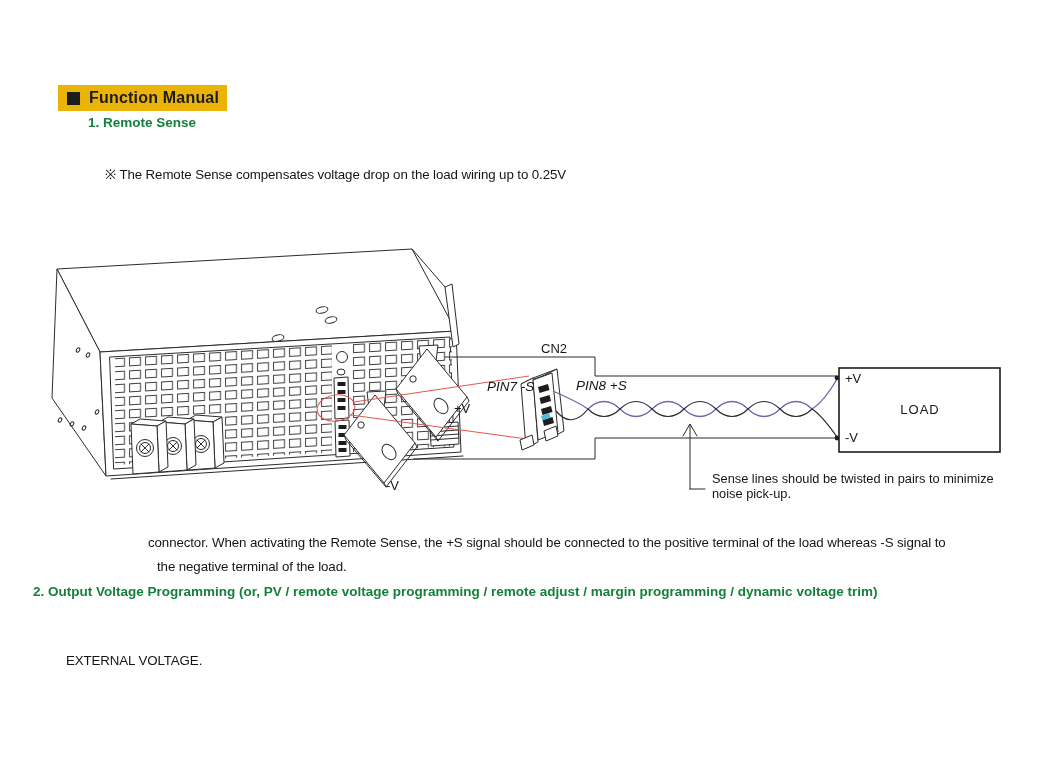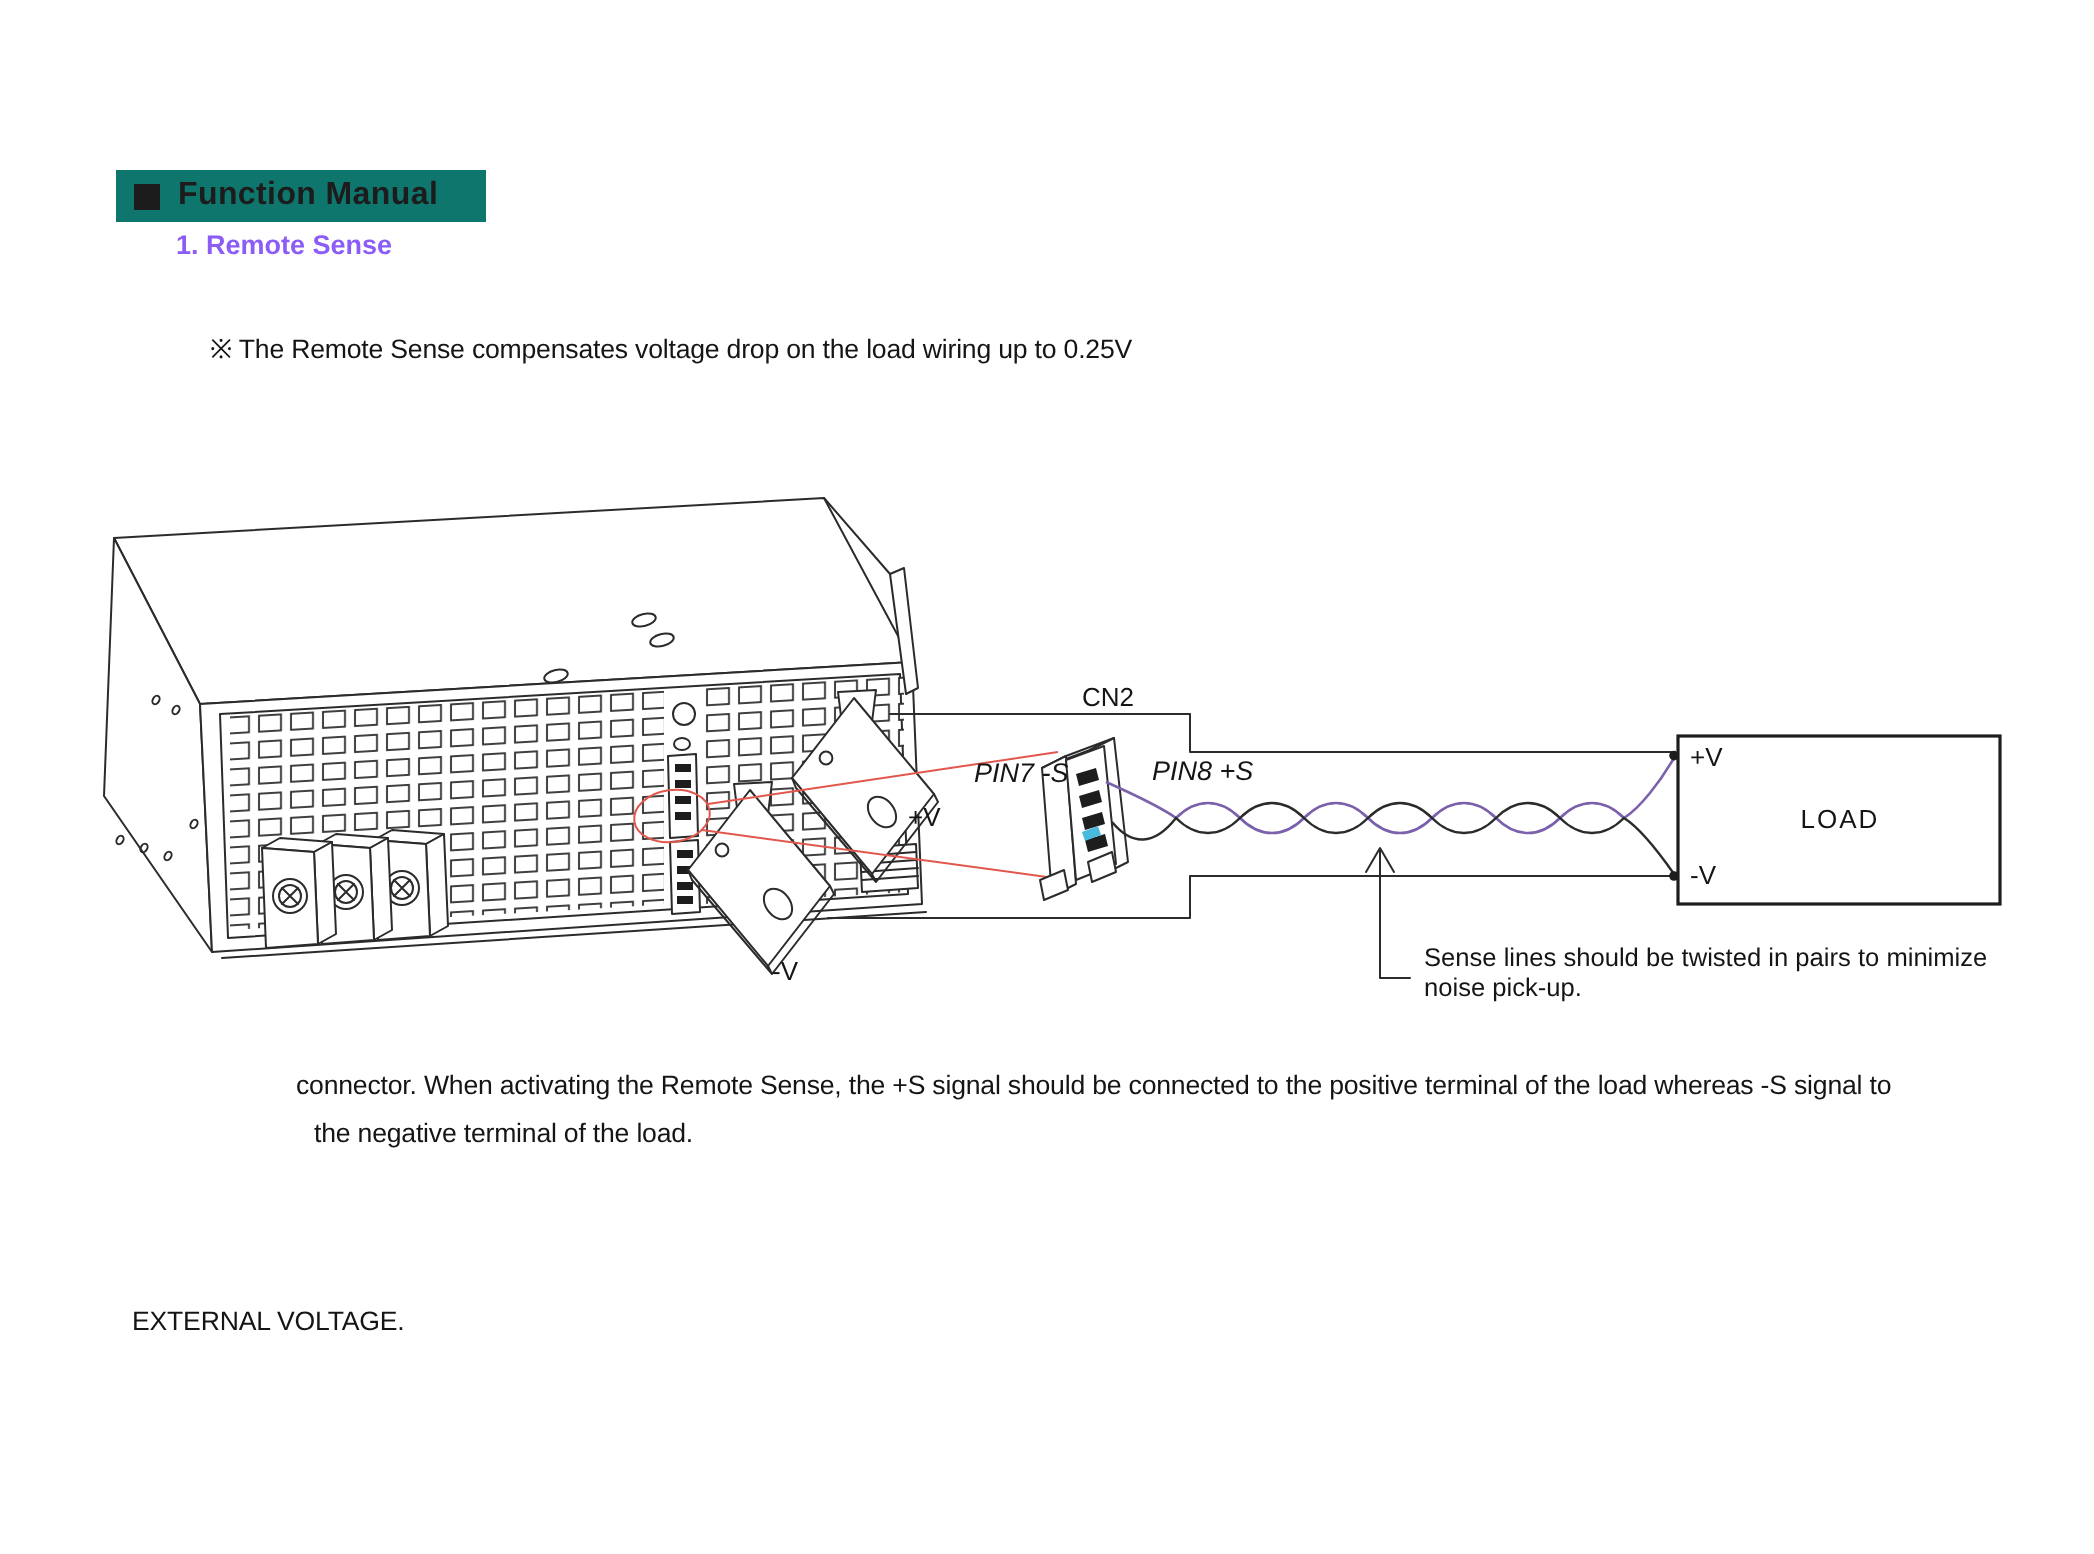--- a/index.html
+++ b/index.html
@@ -1,23 +1,23 @@
 <!DOCTYPE html>
 <html><head>
 <meta charset="utf-8">
 <style>
   html,body{margin:0;padding:0;background:#fff;}
   .page{position:relative;width:1047px;height:777px;background:#fff;overflow:hidden;
         font-family:"Liberation Sans",sans-serif;color:#111;}
   .abs{position:absolute;white-space:nowrap;}
-  .header-bar{position:absolute;left:58px;top:85px;height:26px;background:#0f766e;
-              display:flex;align-items:center;padding:0 24px 0 9px;text-align:right;}
+  .header-bar{position:absolute;left:58px;top:85px;height:26px;background:#eab308;
+              display:flex;align-items:center;padding:0 8px 0 9px;text-align:right;}
   .sq{width:13px;height:13px;background:#1c1c1c;display:inline-block;margin-right:9px;}
   .header-title{font-size:16px;font-weight:700;letter-spacing:0.2px;color:#1c1c1c;}
-  .h-bold{font-size:13.5px;font-weight:700;color:#8b5cf6;}
+  .h-bold{font-size:13.5px;font-weight:700;color:#15803d;}
   .body-t{font-size:13.3px;color:#151515;letter-spacing:-0.1px;}
   svg{position:absolute;left:0;top:0;}
   svg .ln{stroke:#2b2b2b;fill:none;stroke-width:1;stroke-linejoin:round;stroke-linecap:round;}
   svg .fw{stroke:#2b2b2b;fill:#fff;stroke-width:1;stroke-linejoin:round;}
   svg .pin{fill:#1d1d1d;stroke:none;}
   svg .redln{stroke:#e2574d;fill:none;stroke-width:1;}
   svg .wire-p{stroke:#7b61ab;fill:none;stroke-width:1.3;}
   svg .wire-b{stroke:#2b2b2b;fill:none;stroke-width:1.2;}
   svg .dtext{font-family:"Liberation Sans",sans-serif;font-size:13px;fill:#151515;}
   svg .ital{font-style:italic;font-size:13.5px;}
@@ -162,15 +162,16 @@
     <text class="dtext small" x="712" y="498">noise pick-up.</text>
 
     <text class="dtext" x="541" y="353" fill="#e0392e">CN2</text>
     <text class="dtext ital" x="487" y="391">PIN7 -S</text>
     <text class="dtext ital" x="576" y="390" fill="#7b61ab">PIN8 +S</text>
   </svg>
 
   <div class="abs body-t" style="left:121px;top:535px;margin-left:27px;">connector. When activating the Remote Sense, the +S signal should be connected to the positive terminal of the load whereas -S signal to</div>
   <div class="abs body-t" style="left:121px;top:559px;margin-left:36px;">the negative terminal of the load.</div>
 
+  <div class="abs h-bold" style="left:33px;top:584px;">2. Output Voltage Programming (or, PV / remote voltage programming / remote adjust / margin programming / dynamic voltage trim)</div>
   <div class="abs body-t" style="left:66px;top:653px;">EXTERNAL VOLTAGE.</div>
 
 </div>
 
 </body></html>

